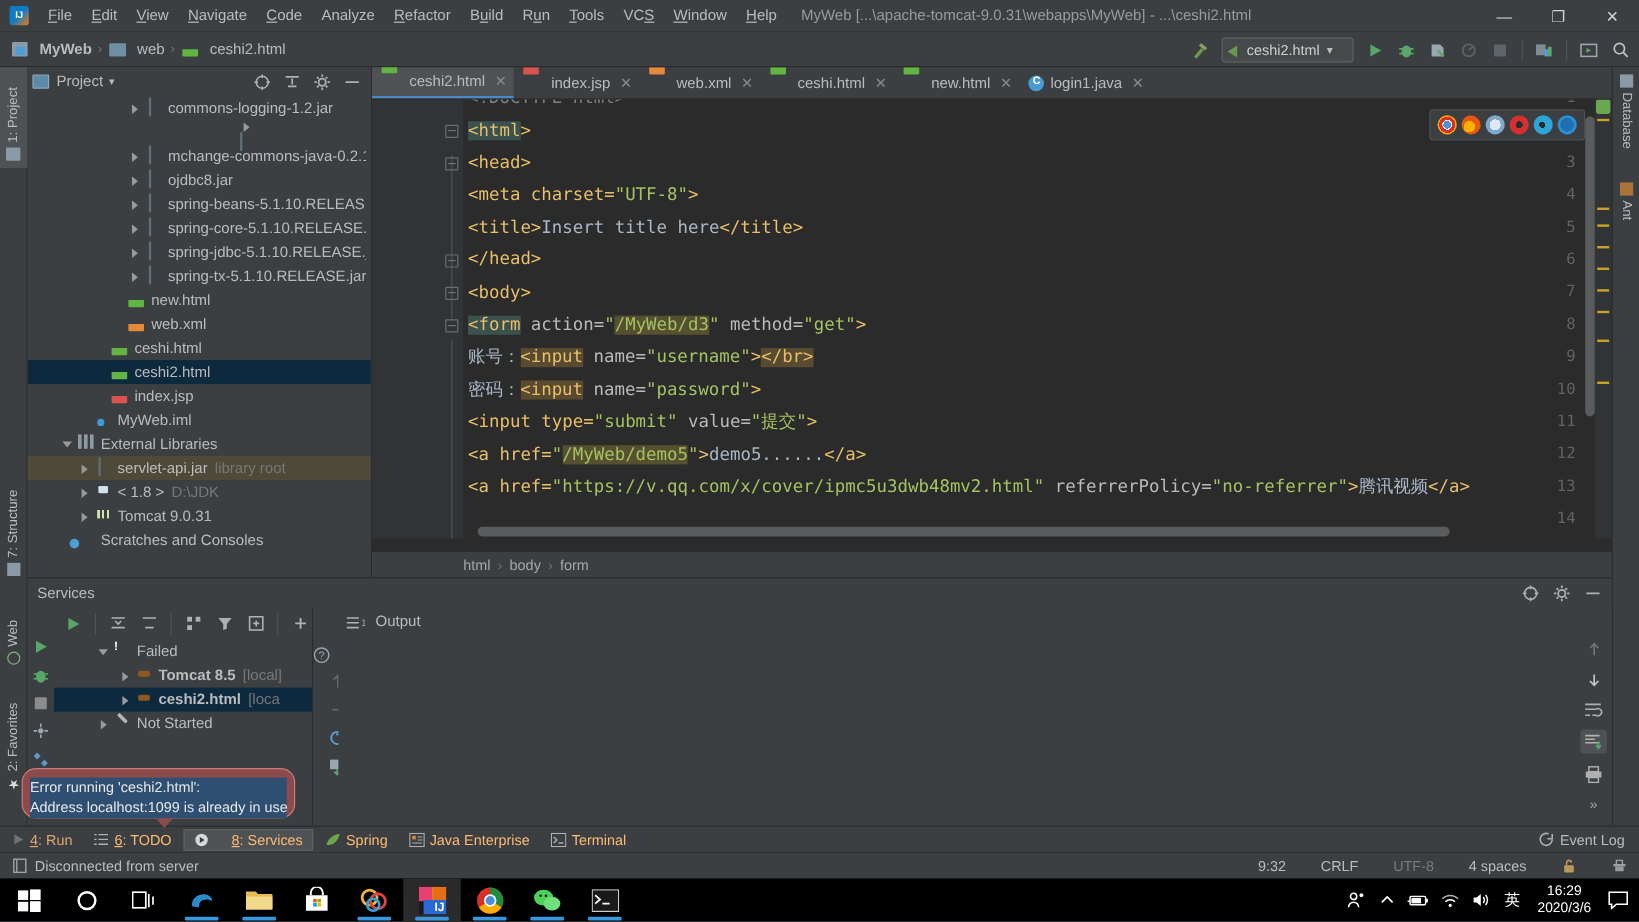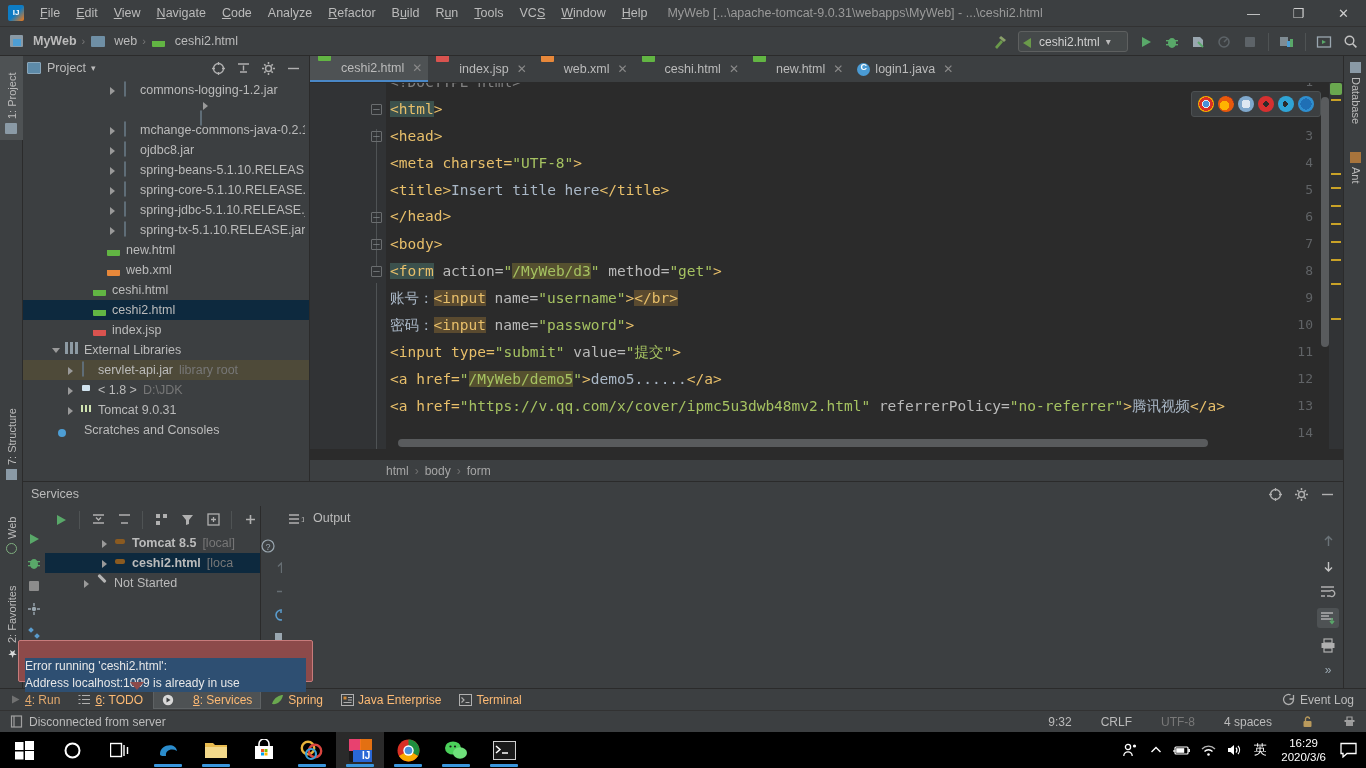--- a/index.html
+++ b/index.html
@@ -257,23 +257,23 @@
   .svc-output {
     position: absolute; top: 0; left: 259px; right: 0; bottom: 0;
     background: #3c3f41;
   }
   .svc-out-tab { position:absolute; left: 31px; top: 5px; font-size: 12.5px; color: #bbbbbb; }
   .svc-divider { position: absolute; left: 237px; top: 0; bottom: 0; width: 1px; background: #2b2b2b; }
   .svc-rail2 { position: absolute; left: 244px; top: 27px; width: 28px; bottom: 0; display:flex; flex-direction:column; align-items:center; gap: 8px; padding-top: 6px; }
   .svc-right-rail { position: absolute; right: 0; top: 0; bottom: 0; width: 30px; display:flex; flex-direction:column; align-items:center; gap: 10px; padding-top: 28px; }
 
   .tooltip-err {
-    position: absolute; left: 18px; top: 640px; width: 295px; height: 42px;
-    background: #8c4a4a; border: 1px solid #c77b7b; border-radius: 2px;
-    padding: 17px 6px; z-index: 40;
+    position: absolute; left: 18px; top: 640px; width: 228px; height: 42px;
+    background: #8c4a4a; border: 1px solid #c77b7b; border-radius: 12px;
+    padding: 7px 6px; z-index: 40;
   }
   .tooltip-err div {
     font-size: 12px; color: #e7e7e7; background: #2e4f72; line-height: 17px;
     white-space: nowrap;
   }
   .tooltip-arrow {
     position: absolute; left: 130px; top: 682px;
     border-left: 7px solid transparent; border-right: 7px solid transparent;
     border-top: 8px solid #8c4a4a; z-index: 41;
   }
@@ -565,20 +565,25 @@
         </div>
         <div class="tree-row sel" style="padding-left: 56px;">
           <span class="arrow"></span>
           <span class="ticon"><span class="ic-html"></span></span>
           <span class="tlabel">ceshi2.html</span>
         </div>
         <div class="tree-row" style="padding-left: 56px;">
           <span class="arrow"></span>
           <span class="ticon"><span class="ic-jsp"></span></span>
           <span class="tlabel">index.jsp</span>
+        </div>
+        <div class="tree-row" style="padding-left: 42px;">
+          <span class="arrow"></span>
+          <span class="ticon"><span class="ic-iml"></span></span>
+          <span class="tlabel">MyWeb.iml</span>
         </div>
         <div class="tree-row" style="padding-left: 28px;">
           <span class="arrow down"></span>
           <span class="ticon"><span class="ic-lib"></span></span>
           <span class="tlabel">External Libraries</span>
         </div>
         <div class="tree-row hl" style="padding-left: 42px;">
           <span class="arrow right"></span>
           <span class="ticon"><span class="ic-jar"></span></span>
           <span class="tlabel">servlet-api.jar</span>
@@ -808,20 +813,25 @@
         <span class="vsep"></span>
         <span class="tbtn">
           <svg width="15" height="15" viewBox="0 0 15 15">
               <path d="M7.5 3 v9 M3 7.5 h9" stroke="#b0b0b0" stroke-width="1.6"></path>
             </svg>
         </span>
       </div>
 
       <div class="svc-tree">
         <div id="svc-rows">
+            <div class="tree-row" style="padding-left: 36px; height: 20px;">
+              <span class="arrow down"></span>
+              <span class="ticon"><span class="ic-err"></span></span>
+              <span>Failed</span>
+            </div>
             <div class="tree-row" style="padding-left: 54px; height: 20px;">
               <span class="arrow right"></span>
               <span class="ticon"><span class="ic-cat"></span></span>
               <span style="font-weight: bold;">Tomcat 8.5</span>
               <span class="tsub">[local]</span>
             </div>
             <div class="tree-row sel" style="padding-left: 54px; height: 20px;">
               <span class="arrow right"></span>
               <span class="ticon"><span class="ic-cat"></span></span>
               <span style="font-weight: bold;">ceshi2.html</span>

